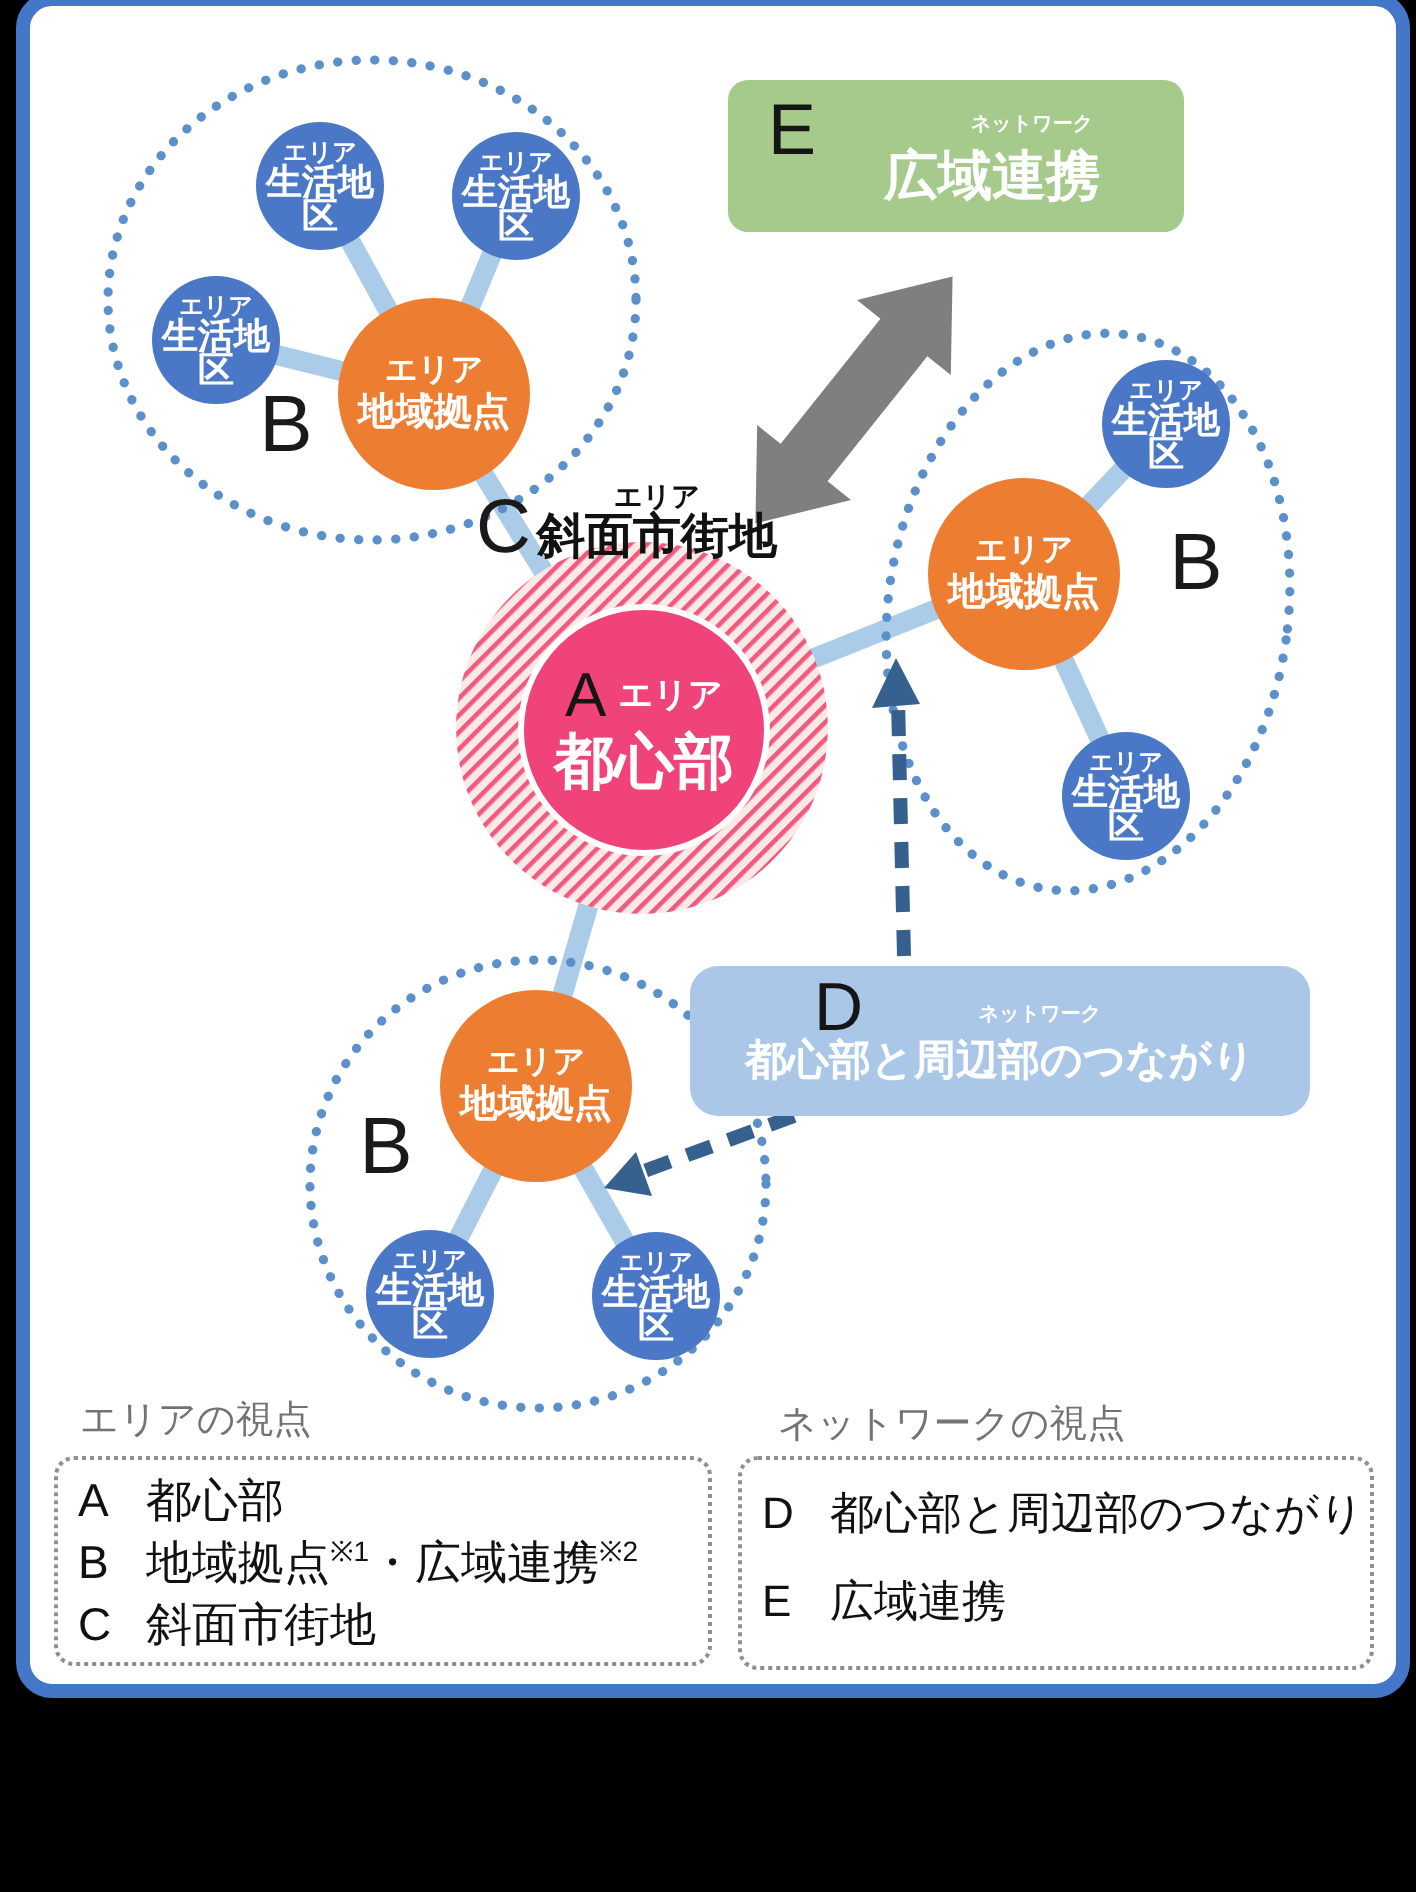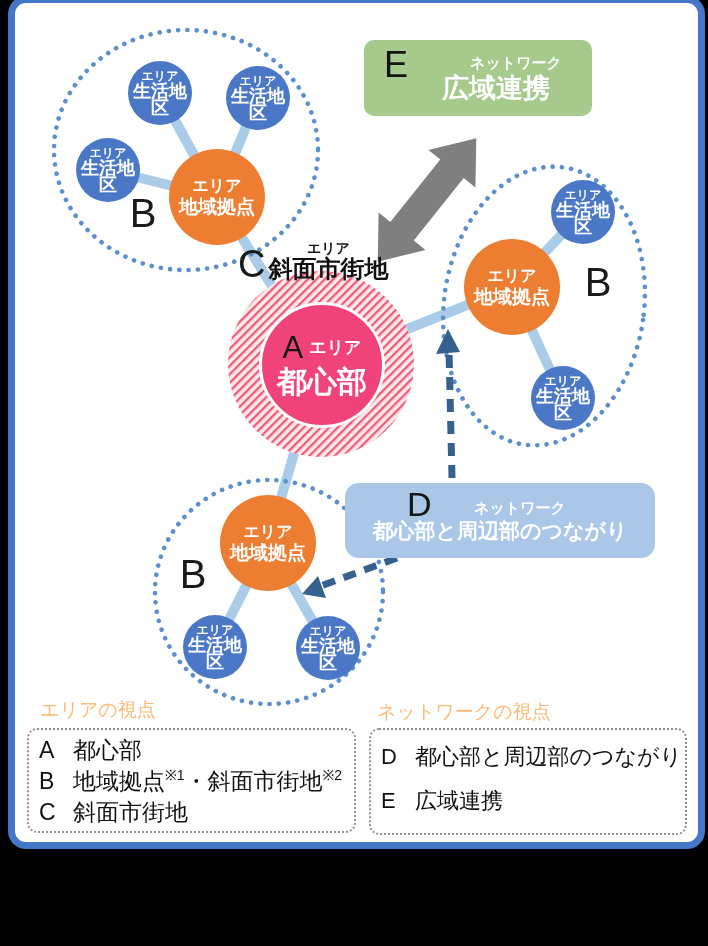--- a/index.html
+++ b/index.html
@@ -45,25 +45,25 @@
   .slope-title{font-size:24px;font-weight:bold;color:#111;line-height:26px;}
 
   .netbox{position:absolute;display:flex;align-items:center;z-index:4;}
   .box-e{left:364px;top:40px;width:228px;height:76px;background:#A5CA8C;border-radius:10px;}
   .box-d{left:345px;top:483px;width:310px;height:75px;background:#ABC7E8;border-radius:14px;}
   .netbox .letter{position:absolute;color:#151515;}
   .box-e .letter{left:20px;top:4px;font-size:36px;}
   .box-d .letter{left:62px;top:2px;font-size:34px;}
   .net-col{width:100%;display:flex;flex-direction:column;align-items:center;box-sizing:border-box;}
   .box-e .net-col{padding-left:36px;}
-  .net-tag{color:#fff;font-weight:bold;font-size:15px;line-height:19px;margin-left:40px;}
+  .net-tag{color:#fff;font-weight:bold;font-size:10px;line-height:19px;margin-left:40px;}
   .box-e .net-title{color:#fff;font-weight:bold;font-size:27px;line-height:32px;}
   .box-d .net-title{color:#fff;font-weight:bold;font-size:21px;line-height:27px;}
 
-  .legend-title{position:absolute;font-size:19px;color:#fdba74;z-index:4;}
+  .legend-title{position:absolute;font-size:19px;color:#737373;z-index:4;}
   .legend-box{
     position:absolute;border:2px dotted #8f8f8f;border-radius:10px;background:#fff;
     box-sizing:border-box;padding:5px 10px;color:#111;z-index:4;
   }
   .lbox-area{left:27px;top:728px;width:329px;height:105px;}
   .lbox-net{left:369px;top:728px;width:318px;height:107px;}
   .lrow{display:flex;align-items:baseline;}
   .lbox-area .lrow{font-size:23px;line-height:31px;}
   .lbox-net .lrow{font-size:22px;line-height:44px;}
   .lk{width:34px;flex:none;}
@@ -193,29 +193,29 @@
 </div>
 
 <div class="legend-title" style="left:40px;top:697px">エリアの視点</div>
 <div class="legend-box lbox-area">
   <div class="lrow">
     <span class="lk">A</span>
     <span class="lt">都心部</span>
   </div>
   <div class="lrow">
     <span class="lk">B</span>
-    <span class="lt"><span>地域拠点</span><sup>※1</sup><span>・斜面市街地</span><sup>※2</sup></span>
+    <span class="lt"><span>地域拠点</span><sup>※1</sup><span>・広域連携</span><sup>※2</sup></span>
   </div>
   <div class="lrow">
     <span class="lk">C</span>
     <span class="lt">斜面市街地</span>
   </div>
 </div>
 
-<div class="legend-title" style="left:377px;top:699px">ネットワークの視点</div>
+<div class="legend-title" style="left:389px;top:699px">ネットワークの視点</div>
 <div class="legend-box lbox-net">
   <div class="lrow">
     <span class="lk">D</span>
     <span class="lt">都心部と周辺部のつながり</span>
   </div>
   <div class="lrow">
     <span class="lk">E</span>
     <span class="lt">広域連携</span>
   </div>
 </div>

